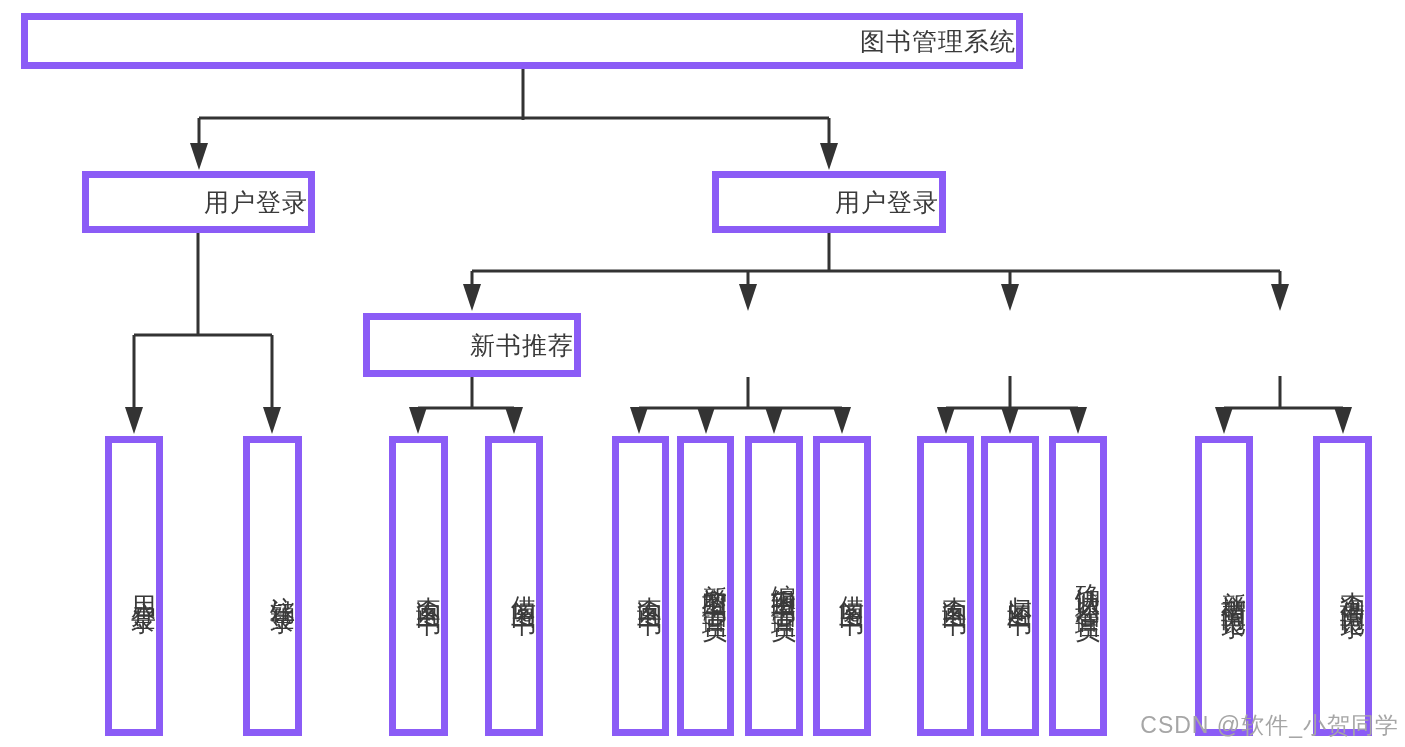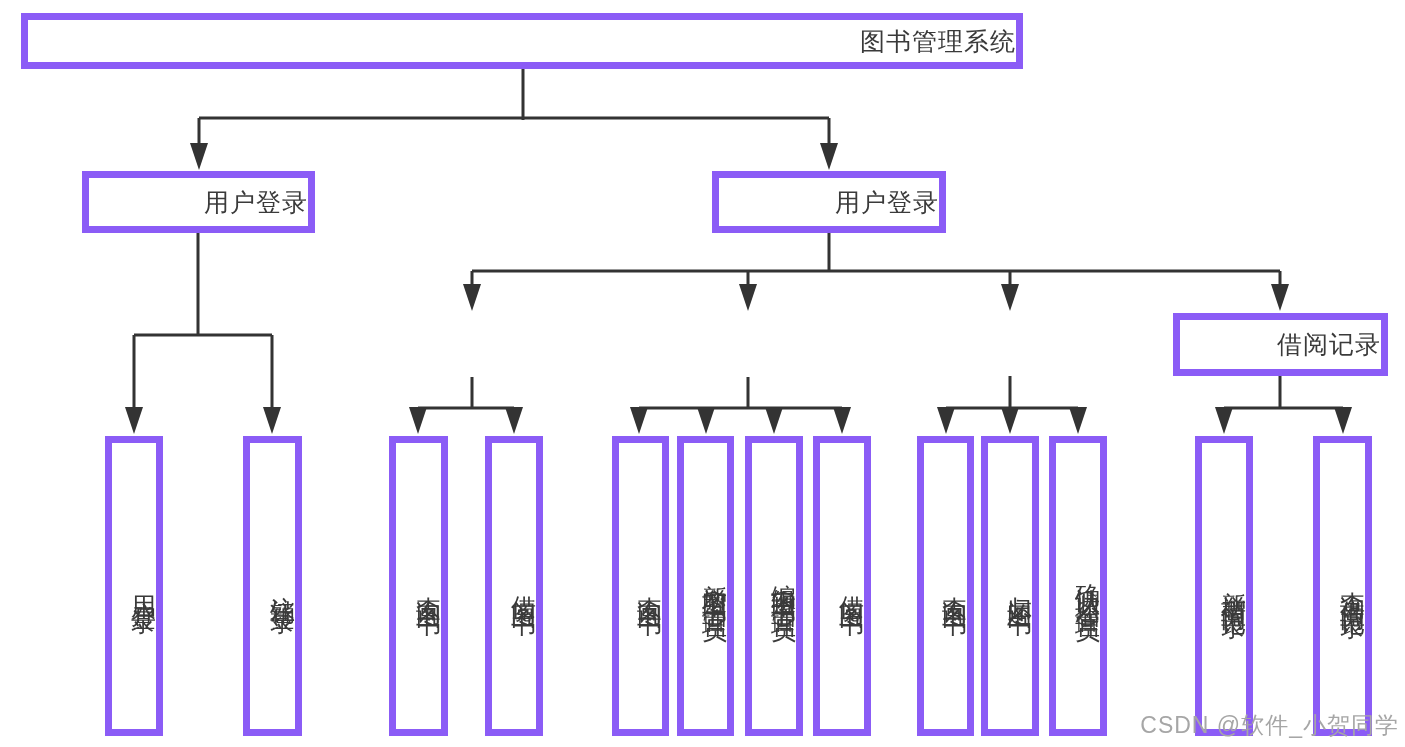--- a/index.html
+++ b/index.html
@@ -100,22 +100,22 @@
     <span>图书管理系统</span>
   </div>
 
   <div class="node h" style="left:82px; top:171px; width:233px; height:62px">
     <span>用户登录</span>
   </div>
   <div class="node h" style="left:712px; top:171px; width:234px; height:62px">
     <span>用户登录</span>
   </div>
 
-  <div class="node h" style="left:1173px; top:313px; width:215px; height:63px">
-    <span>借阅记录</span>
+  <div class="node h" style="left:363px; top:313px; width:218px; height:64px">
+    <span>新书推荐</span>
   </div>
 
   <div class="node v" style="left:105px; top:436px; width:58px; height:300px">
     <span>用户登录</span>
   </div>
   <div class="node v" style="left:243px; top:436px; width:59px; height:300px">
     <span>注销登录</span>
   </div>
 
   <div class="node v" style="left:389px; top:436px; width:59px; height:300px">

